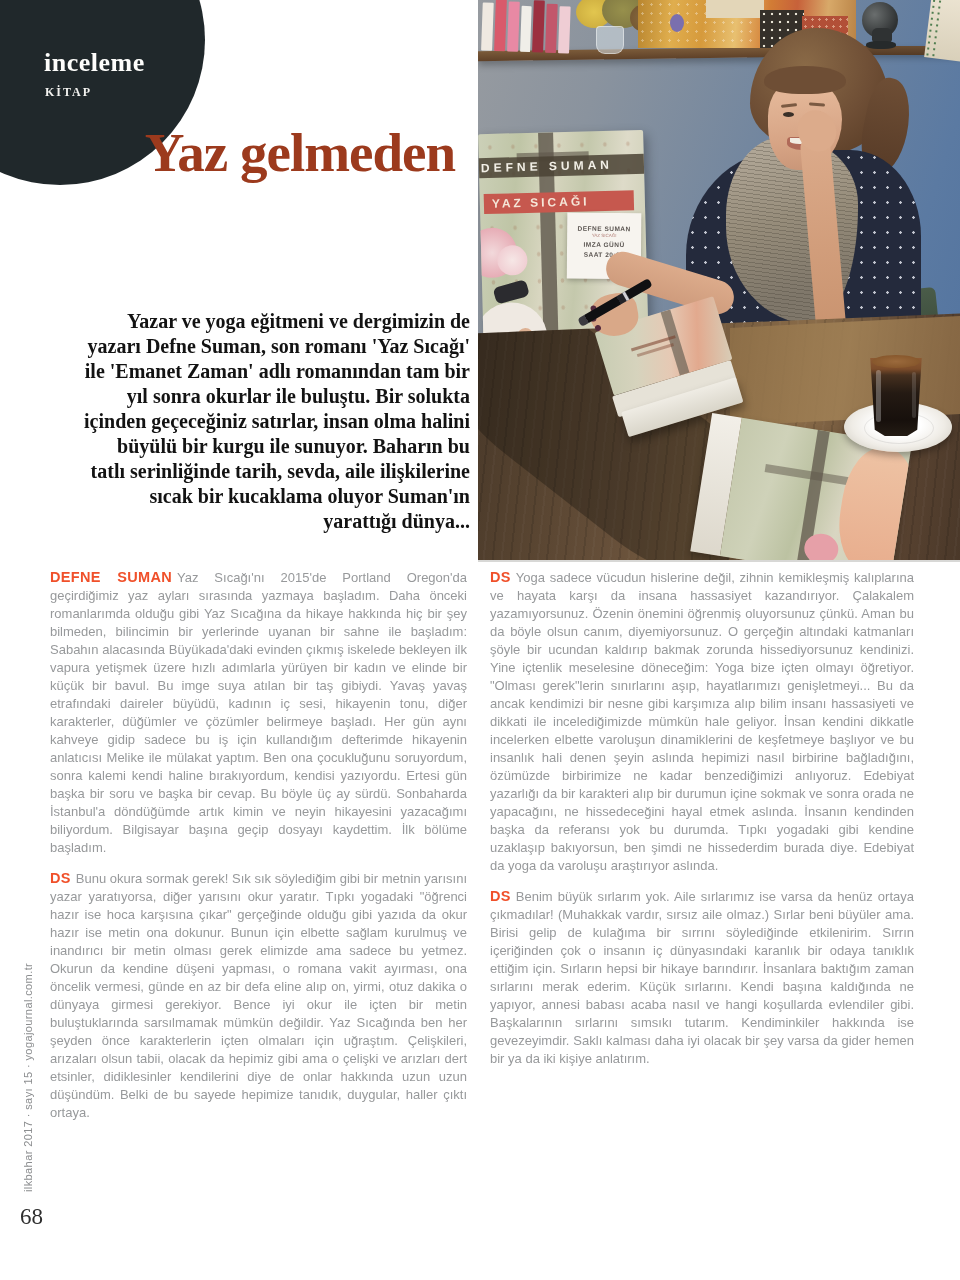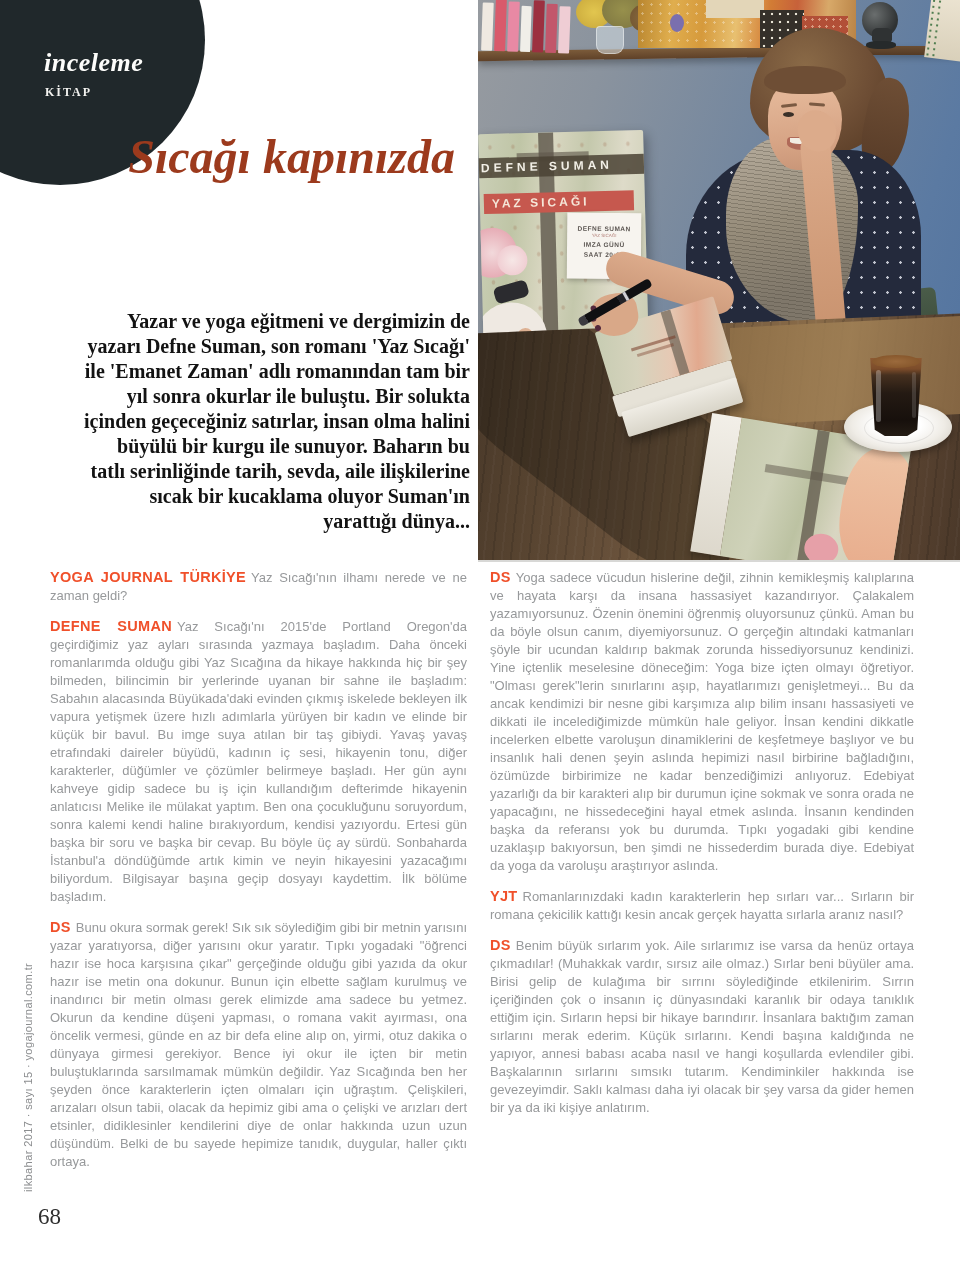--- a/index.html
+++ b/index.html
@@ -3,21 +3,21 @@
 <meta charset="utf-8">
 <style>
   html,body{margin:0;padding:0;background:#ffffff;}
   .page{position:relative;width:960px;height:1280px;background:#ffffff;overflow:hidden;
         font-family:"Liberation Sans","DejaVu Sans",sans-serif;}
 
   
   .circle{position:absolute;left:-85px;top:-105px;width:290px;height:290px;border-radius:50%;
           background:#20282b;}
   .badge-section{position:absolute;left:44px;top:48px;color:#fdfdfb;
-          font-family:"Liberation Serif","DejaVu Serif",serif;font-style:italic;font-weight:bold;
+          font-family:"Liberation Serif","DejaVu Serif",serif;font-weight:bold;
           font-size:26px;letter-spacing:.5px;}
   .badge-category{position:absolute;left:45px;top:85px;color:#f2f2ef;
           font-family:"Liberation Serif","DejaVu Serif",serif;font-weight:bold;
           font-size:12px;letter-spacing:2px;}
 
   
   .title{position:absolute;left:55px;top:124px;width:400px;text-align:right;margin:0;
          font-family:"Liberation Serif","DejaVu Serif",serif;color:#9c3a1d;font-weight:bold;}
   .title .t1{display:block;font-size:55px;line-height:1.05;letter-spacing:-1px;}
   .title .t2{display:block;font-size:48px;line-height:1.05;font-style:italic;font-weight:bold;margin-top:8px;}
@@ -30,21 +30,21 @@
   .col{position:absolute;top:568px;font-size:13px;line-height:18px;color:#97999b;text-align:justify;}
   .col-left{left:50px;width:417px;}
   .col-right{left:490px;width:424px;}
   .block{margin:0 0 12px 0;}
   .label{color:#f0502a;font-weight:bold;font-size:14.5px;letter-spacing:.3px;margin-right:5px;}
 
   
   .sidebar-text{position:absolute;left:22px;top:1192px;width:240px;
          transform:rotate(-90deg);transform-origin:left top;
          font-size:11px;color:#8b8d8f;letter-spacing:.4px;white-space:nowrap;}
-  .page-number{position:absolute;left:38px;top:1204px;
+  .page-number{position:absolute;left:20px;top:1204px;
          font-family:"Liberation Serif","DejaVu Serif",serif;font-size:23px;color:#2e2e2e;}
 
   
   .photo{position:absolute;left:478px;top:0;width:482px;height:560px;overflow:hidden;
          border-bottom:2px solid #d8d8d6;}
   .photo *{position:absolute;}
   .wall{inset:0;background:linear-gradient(108deg,#979ba0 0%,#8a939e 22%,#72869f 50%,#5b7aa2 78%,#4f719e 100%);}
   .shelf-l{left:0;top:49px;width:325px;height:10px;background:linear-gradient(#7b5b3a,#5f4128);
            transform:rotate(-0.8deg);box-shadow:0 4px 7px rgba(0,0,0,.28);}
   .shelf-r{left:375px;top:46px;width:107px;height:9px;background:linear-gradient(#6b4e33,#543a24);
@@ -183,21 +183,21 @@
 </head>
 <body>
 
 <div class="page">
 
   <div class="circle"></div>
   <div class="badge-section">inceleme</div>
   <div class="badge-category">KİTAP</div>
 
   <h1 class="title">
-    <span class="t2">Sıcağı kapınızda</span>
+    <span class="t1">Yaz gelmeden</span>
   </h1>
 
   <p class="intro">Yazar ve yoga eğitmeni ve dergimizin de yazarı Defne Suman, son romanı 'Yaz Sıcağı' ile 'Emanet Zaman' adlı romanından tam bir yıl sonra okurlar ile buluştu. Bir solukta içinden geçeceğiniz satırlar, insan olma halini büyülü bir kurgu ile sunuyor. Baharın bu tatlı serinliğinde tarih, sevda, aile ilişkilerine sıcak bir kucaklama oluyor Suman'ın yarattığı dünya...</p>
 
   <div class="photo">
     <div class="wall"></div>
     <div class="shelf-l"></div>
     <div class="shelf-r"></div>
     <div class="spines">
       <i style="height:48px;background:#efe9e1"></i>
@@ -302,27 +302,25 @@
     <div class="saucer">
         <i></i>
       </div>
     <div class="glass"></div>
     <div class="crema"></div>
     <div class="glhl"></div>
     <div class="glhr"></div>
   </div>
 
   <div class="col col-left">
-    <p class="block"><span class="label">YOGA JOURNAL TÜRKİYE</span><span>Yaz Sıcağı'nın ilhamı nerede ve ne zaman geldi?</span></p>
     <p class="block"><span class="label">DEFNE SUMAN</span><span>Yaz Sıcağı'nı 2015'de Portland Oregon'da geçirdiğimiz yaz ayları sırasında yazmaya başladım. Daha önceki romanlarımda olduğu gibi Yaz Sıcağına da hikaye hakkında hiç bir şey bilmeden, bilincimin bir yerlerinde uyanan bir sahne ile başladım: Sabahın alacasında Büyükada'daki evinden çıkmış iskelede bekleyen ilk vapura yetişmek üzere hızlı adımlarla yürüyen bir kadın ve elinde bir küçük bir bavul. Bu imge suya atılan bir taş gibiydi. Yavaş yavaş etrafındaki daireler büyüdü, kadının iç sesi, hikayenin tonu, diğer karakterler, düğümler ve çözümler belirmeye başladı. Her gün aynı kahveye gidip sadece bu iş için kullandığım defterimde hikayenin anlatıcısı Melike ile mülakat yaptım. Ben ona çocukluğunu soruyordum, sonra kalemi kendi haline bırakıyordum, kendisi yazıyordu. Ertesi gün başka bir soru ve başka bir cevap. Bu böyle üç ay sürdü. Sonbaharda İstanbul'a döndüğümde artık kimin ve neyin hikayesini yazacağımı biliyordum. Bilgisayar başına geçip dosyayı kaydettim. İlk bölüme başladım.</span></p>
     <p class="block"><span class="label">DS</span><span>Bunu okura sormak gerek! Sık sık söylediğim gibi bir metnin yarısını yazar yaratıyorsa, diğer yarısını okur yaratır. Tıpkı yogadaki "öğrenci hazır ise hoca karşısına çıkar" gerçeğinde olduğu gibi yazıda da okur hazır ise metin ona dokunur. Bunun için elbette sağlam kurulmuş ve inandırıcı bir metin olması gerek elimizde ama sadece bu yetmez. Okurun da kendine düşeni yapması, o romana vakit ayırması, ona öncelik vermesi, günde en az bir defa eline alıp on, yirmi, otuz dakika o dünyaya girmesi gerekiyor. Bence iyi okur ile içten bir metin buluştuklarında sarsılmamak mümkün değildir. Yaz Sıcağında ben her şeyden önce karakterlerin içten olmaları için uğraştım. Çelişkileri, arızaları olsun tabii, olacak da hepimiz gibi ama o çelişki ve arızları dert etsinler, didiklesinler kendilerini diye de onlar hakkında uzun uzun düşündüm. Belki de bu sayede hepimize tanıdık, duygular, haller çıktı ortaya.</span></p>
   </div>
 
   <div class="col col-right">
     <p class="block"><span class="label">DS</span><span>Yoga sadece vücudun hislerine değil, zihnin kemikleşmiş kalıplarına ve hayata karşı da insana hassasiyet kazandırıyor. Çalakalem yazamıyorsunuz. Özenin önemini öğrenmiş oluyorsunuz çünkü. Aman bu da böyle olsun canım, diyemiyorsunuz. O gerçeğin altındaki katmanları şöyle bir ucundan kaldırıp bakmak zorunda hissediyorsunuz kendinizi. Yine içtenlik meselesine döneceğim: Yoga bize içten olmayı öğretiyor. "Olması gerek"lerin sınırlarını aşıp, hayatlarımızı genişletmeyi... Bu da ancak kendimizi bir nesne gibi karşımıza alıp bilim insanı hassasiyeti ve dikkati ile incelediğimizde mümkün hale geliyor. İnsan kendini dikkatle incelerken elbette varoluşun dinamiklerini de keşfetmeye başlıyor ve bu insanlık hali denen şeyin aslında hepimizi nasıl birbirine bağladığını, özümüzde birbirimize ne kadar benzediğimizi anlıyoruz. Edebiyat yazarlığı da bir karakteri alıp bir durumun içine sokmak ve sonra orada ne yapacağını, ne hissedeceğini hayal etmek aslında. İnsanın kendinden başka da referansı yok bu durumda. Tıpkı yogadaki gibi kendine uzaklaşıp bakıyorsun, ben şimdi ne hissederdim burada diye. Edebiyat da yoga da varoluşu araştırıyor aslında.</span></p>
-    <p class="block"><span class="label">YJT</span><span>Romanlarınızdaki kadın karakterlerin hep sırları var... Sırların bir romana çekicilik kattığı kesin ancak gerçek hayatta sırlarla aranız nasıl?</span></p>
     <p class="block"><span class="label">DS</span><span>Benim büyük sırlarım yok. Aile sırlarımız ise varsa da henüz ortaya çıkmadılar! (Muhakkak vardır, sırsız aile olmaz.) Sırlar beni büyüler ama. Birisi gelip de kulağıma bir sırrını söylediğinde etkilenirim. Sırrın içeriğinden çok o insanın iç dünyasındaki karanlık bir odaya tanıklık ettiğim için. Sırların hepsi bir hikaye barındırır. İnsanlara baktığım zaman sırlarını merak ederim. Küçük sırlarını. Kendi başına kaldığında ne yapıyor, annesi babası acaba nasıl ve hangi koşullarda evlendiler gibi. Başkalarının sırlarını sımsıkı tutarım. Kendiminkiler hakkında ise gevezeyimdir. Saklı kalması daha iyi olacak bir şey varsa da gider hemen bir ya da iki kişiye anlatırım.</span></p>
   </div>
 
   <div class="sidebar-text">ilkbahar 2017 · sayı 15 · yogajournal.com.tr</div>
   <div class="page-number">68</div>
 
 </div>
 
 </body></html>

